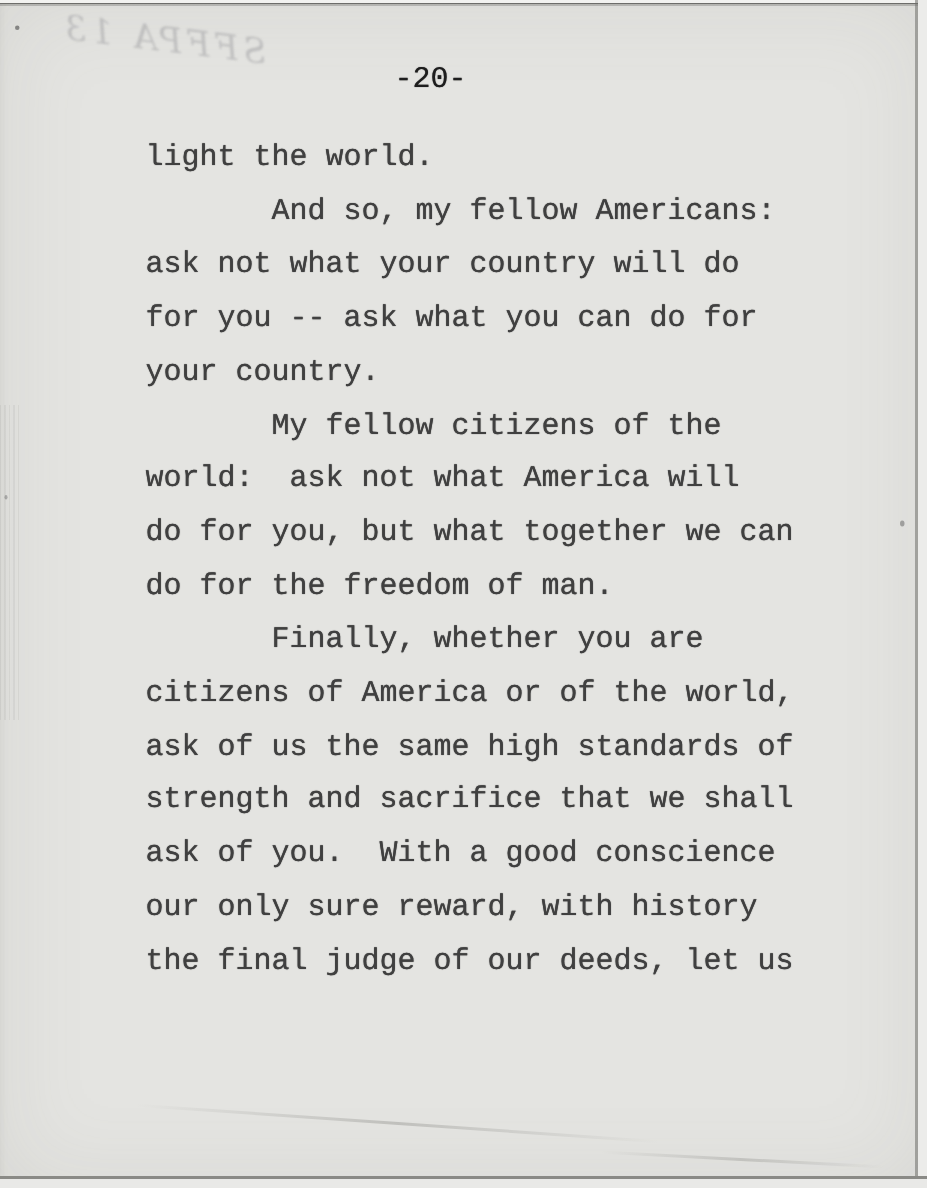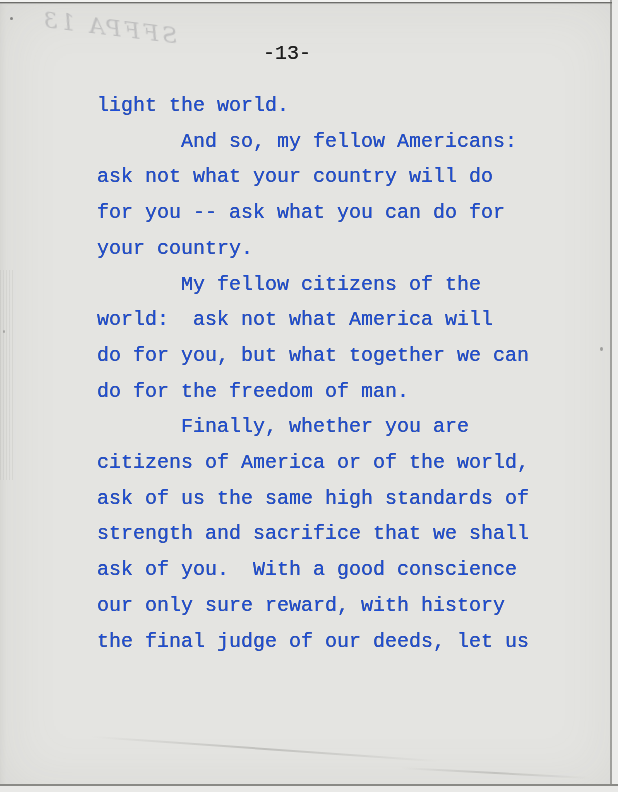--- a/index.html
+++ b/index.html
@@ -59,21 +59,21 @@
     font-size: 20px;
     color: #1e1e1e;
     text-shadow: 0 0 0.6px rgba(25,25,25,0.85);
     white-space: pre;
   }
   .body-text {
     position: absolute;
     left: 97px; top: 88px;
     font-size: 20px;
     line-height: 35.7px;
-    color: #1d4ed8;
+    color: #404040;
     text-shadow: 0 0 0.6px rgba(25,25,25,0.85);
     white-space: pre;
   }
   
   .crease-1 {
     position: absolute;
     left: 90px; top: 748px;
     width: 350px; height: 1.5px;
     background: linear-gradient(to right, rgba(0,0,0,0), rgba(150,150,146,0.45), rgba(0,0,0,0));
     transform: rotate(4deg);
@@ -95,21 +95,21 @@
 <body>
 
 <div class="scan">
   <div class="edge-top"></div>
   <div class="edge-right"></div>
   <div class="edge-bottom"></div>
   <div class="edge-left-texture"></div>
 
   <div class="bleedthrough">SFFPA 13</div>
 
-  <div class="page-number">-13-</div>
+  <div class="page-number">-20-</div>
 
   <div class="body-text">light the world.
        And so, my fellow Americans:
 ask not what your country will do
 for you -- ask what you can do for
 your country.
        My fellow citizens of the
 world:  ask not what America will
 do for you, but what together we can
 do for the freedom of man.

